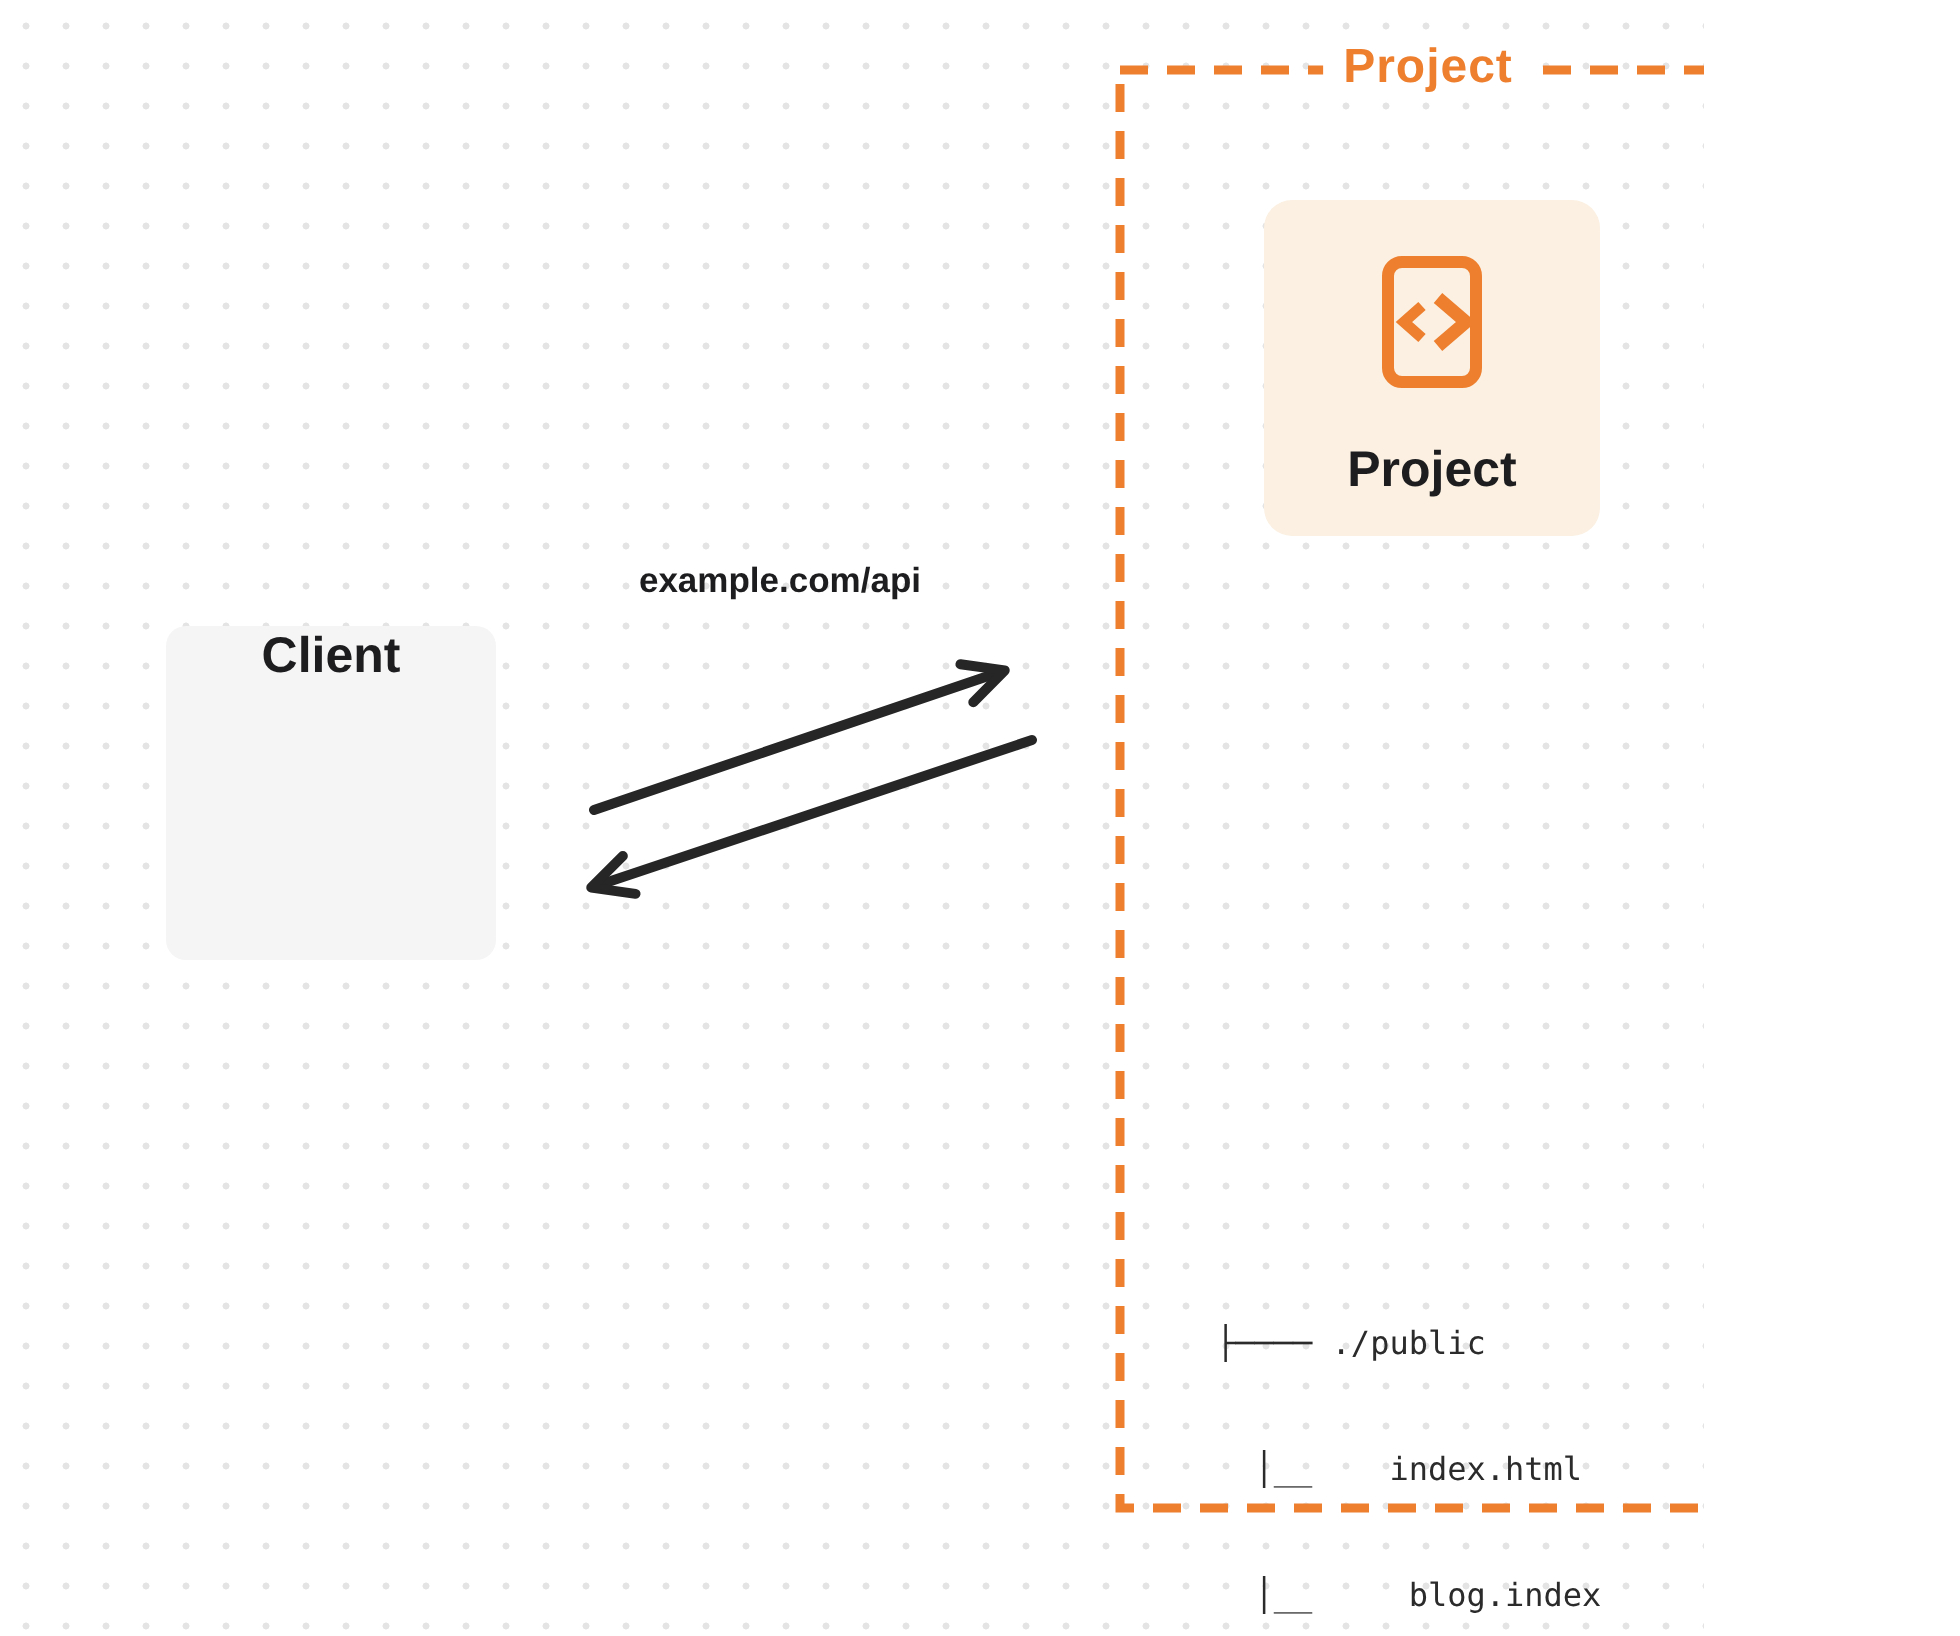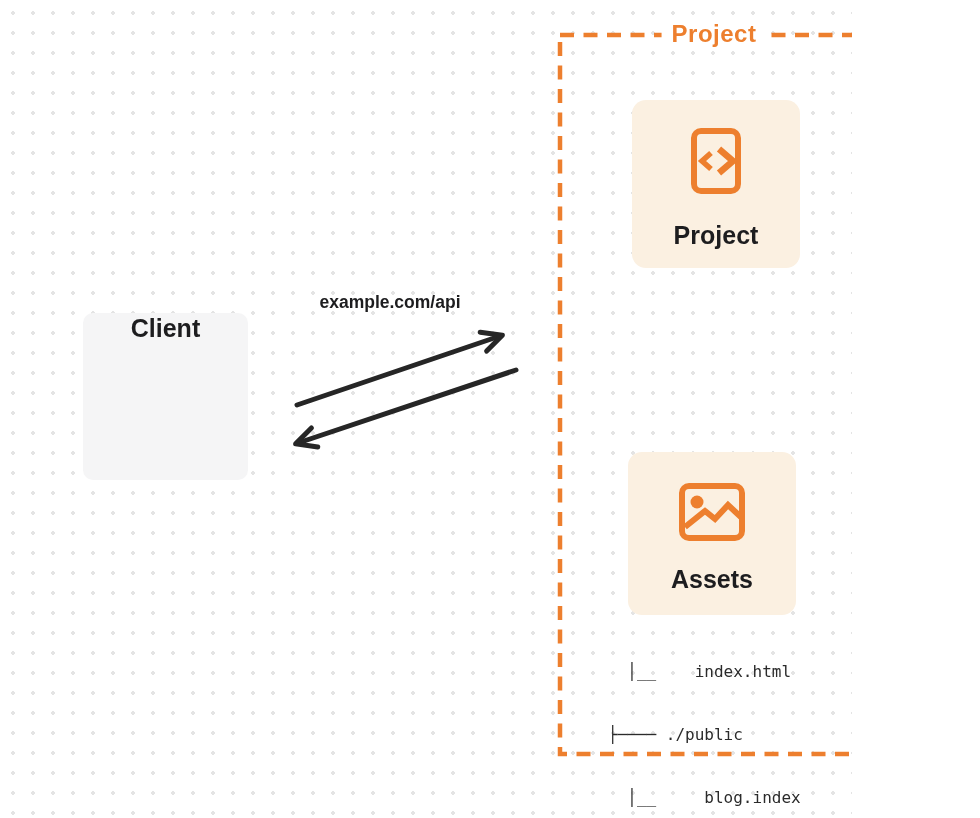--- a/index.html
+++ b/index.html
@@ -52,21 +52,21 @@
     left:628px;top:452px;width:168px;height:163px;
     background:var(--node-fill);border-radius:14px;
     padding-top:30px;
   }
   .worker-node .node-label{margin-top:25px;}
   .assets-node .node-label{margin-top:22px;}
   .icon-stroke{fill:none;stroke:var(--accent-orange);}
   .icon-fill{fill:var(--accent-orange);}
 
   .url-label{
-    position:absolute;left:304px;top:292px;width:172px;
+    position:absolute;left:304px;top:280px;width:172px;
     text-align:center;font-size:17.5px;font-weight:bold;color:var(--text-dark);
   }
   .file-tree{
     position:absolute;left:608px;top:619px;
     font-family:"DejaVu Sans Mono", monospace;
     font-size:16px;line-height:21px;color:#2B2B2B;
     white-space:pre;
   }
 </style>
 </head>
@@ -95,29 +95,21 @@
 
   <div class="node worker-node">
     <svg width="52" height="68" viewBox="0 0 52 68">
       <rect class="icon-stroke" x="4" y="4" width="44" height="60" rx="7" stroke-width="6"></rect>
       <polyline class="icon-stroke" points="21,26 12,34 21,42" stroke-width="5.5"></polyline>
       <polyline class="icon-stroke" points="29,22 43,34 29,46" stroke-width="6.5"></polyline>
     </svg>
     <div class="node-label">Project</div>
   </div>
 
-  <div class="node assets-node">
-    <svg width="68" height="60" viewBox="0 0 68 60">
-      <rect class="icon-stroke" x="4" y="4" width="60" height="52" rx="7" stroke-width="6"></rect>
-      <circle class="icon-fill" cx="19" cy="20" r="6.5"></circle>
-      <path class="icon-stroke" d="M7,45 L27,29 L37,37 L50,23 L64,36" stroke-width="6"></path>
-    </svg>
-    <div class="node-label">Assets</div>
-  </div>
 
   <div class="file-tree">
+    <div>├──── ./public</div>
     <div>  │__    index.html</div>
-    <div>├──── ./public</div>
     <div>  │__     blog.index</div>
     
   </div>
 
 </div>
 
 </body></html>

